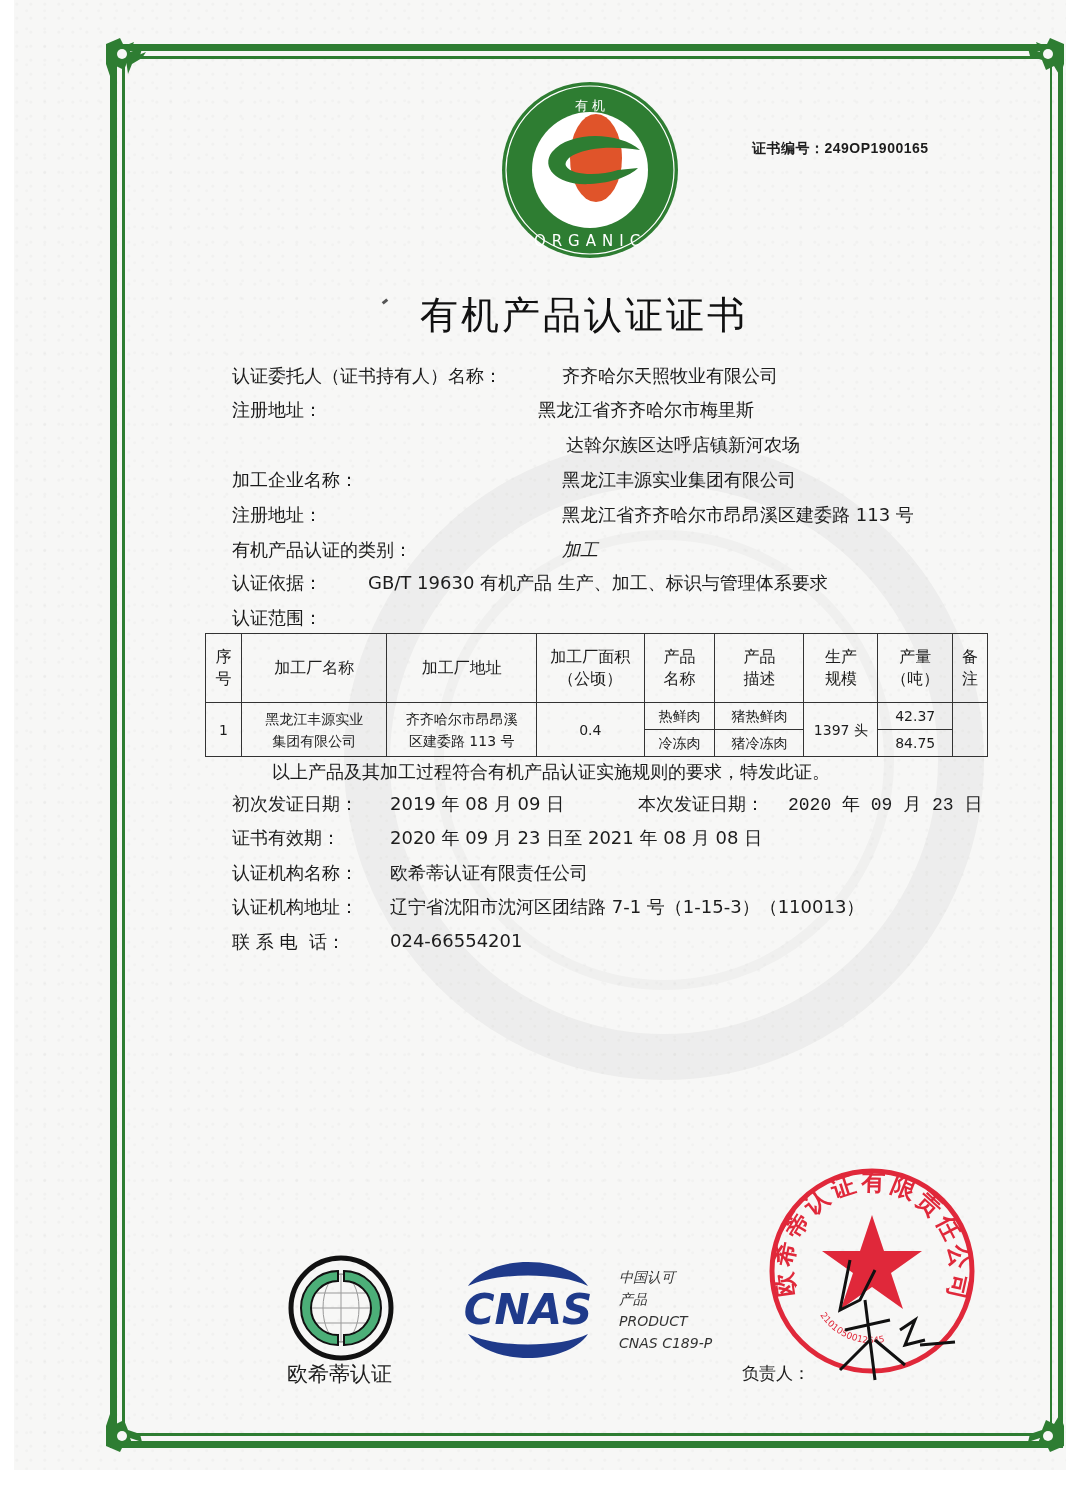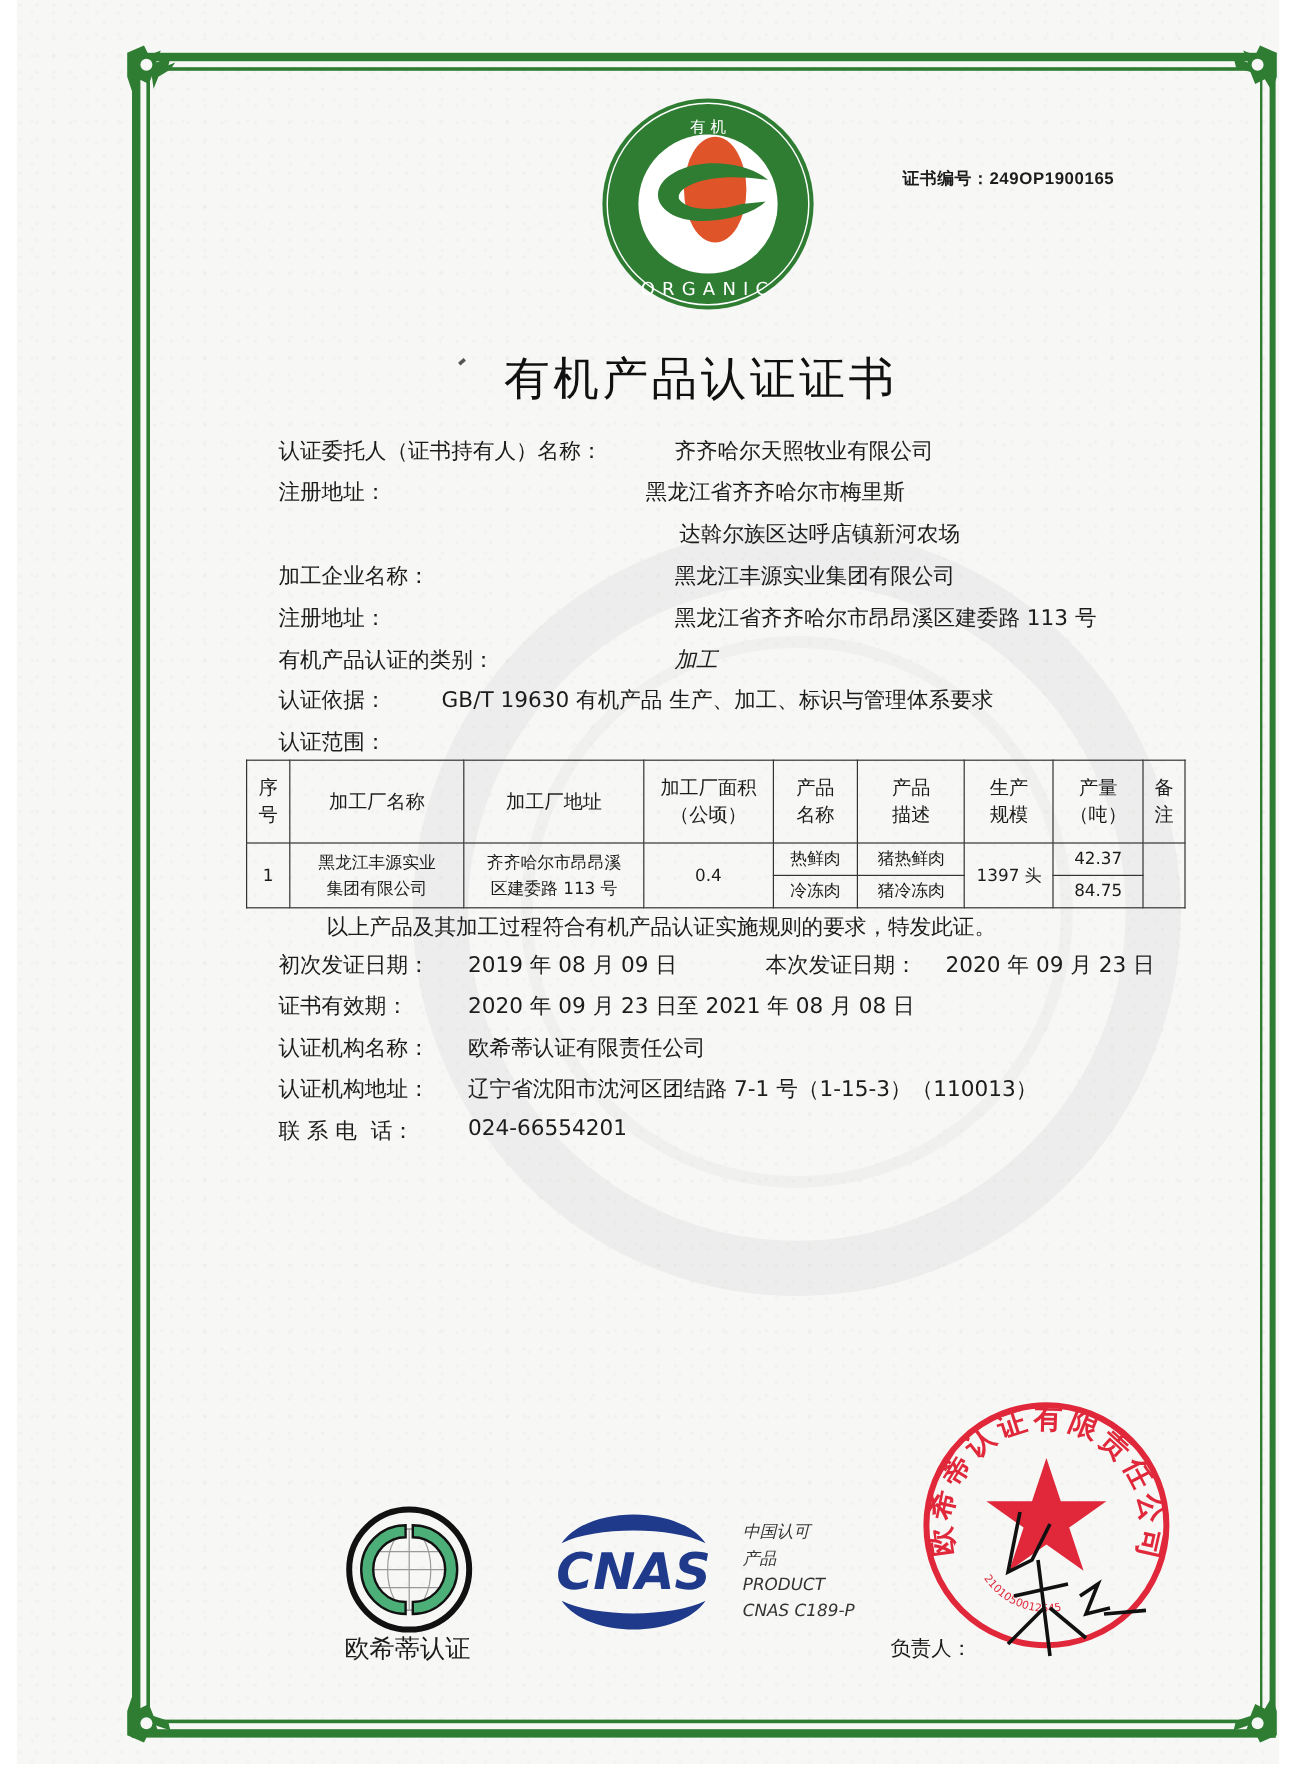--- a/index.html
+++ b/index.html
@@ -200,21 +200,21 @@
   </tr>
 </tbody>
   </table>
 
 <div class="stmt">以上产品及其加工过程符合有机产品认证实施规则的要求，特发此证。</div>
 
 <div class="field" style="top:792px; left:0; width:1080px;">
   <span class="lbl">初次发证日期：</span>
   <span class="val" style="left:390px;">2019 年 08 月 09 日</span>
   <span class="val" style="left:638px;">本次发证日期：</span>
-  <span class="val" style="left:788px;">2020 年 09 月 23 日</span>
+  <span class="val" style="left:788px;font-family:Liberation Mono, monospace;">2020 年 09 月 23 日</span>
 </div>
 <div class="field" style="top:826px; left:0; width:1080px;">
   <span class="lbl">证书有效期：</span>
   <span class="val" style="left:390px;">2020 年 09 月 23 日至 2021 年 08 月 08 日</span>
 </div>
 <div class="field" style="top:861px; left:0; width:1080px;">
   <span class="lbl">认证机构名称：</span>
   <span class="val" style="left:390px;">欧希蒂认证有限责任公司</span>
 </div>
 <div class="field" style="top:895px; left:0; width:1080px;">

